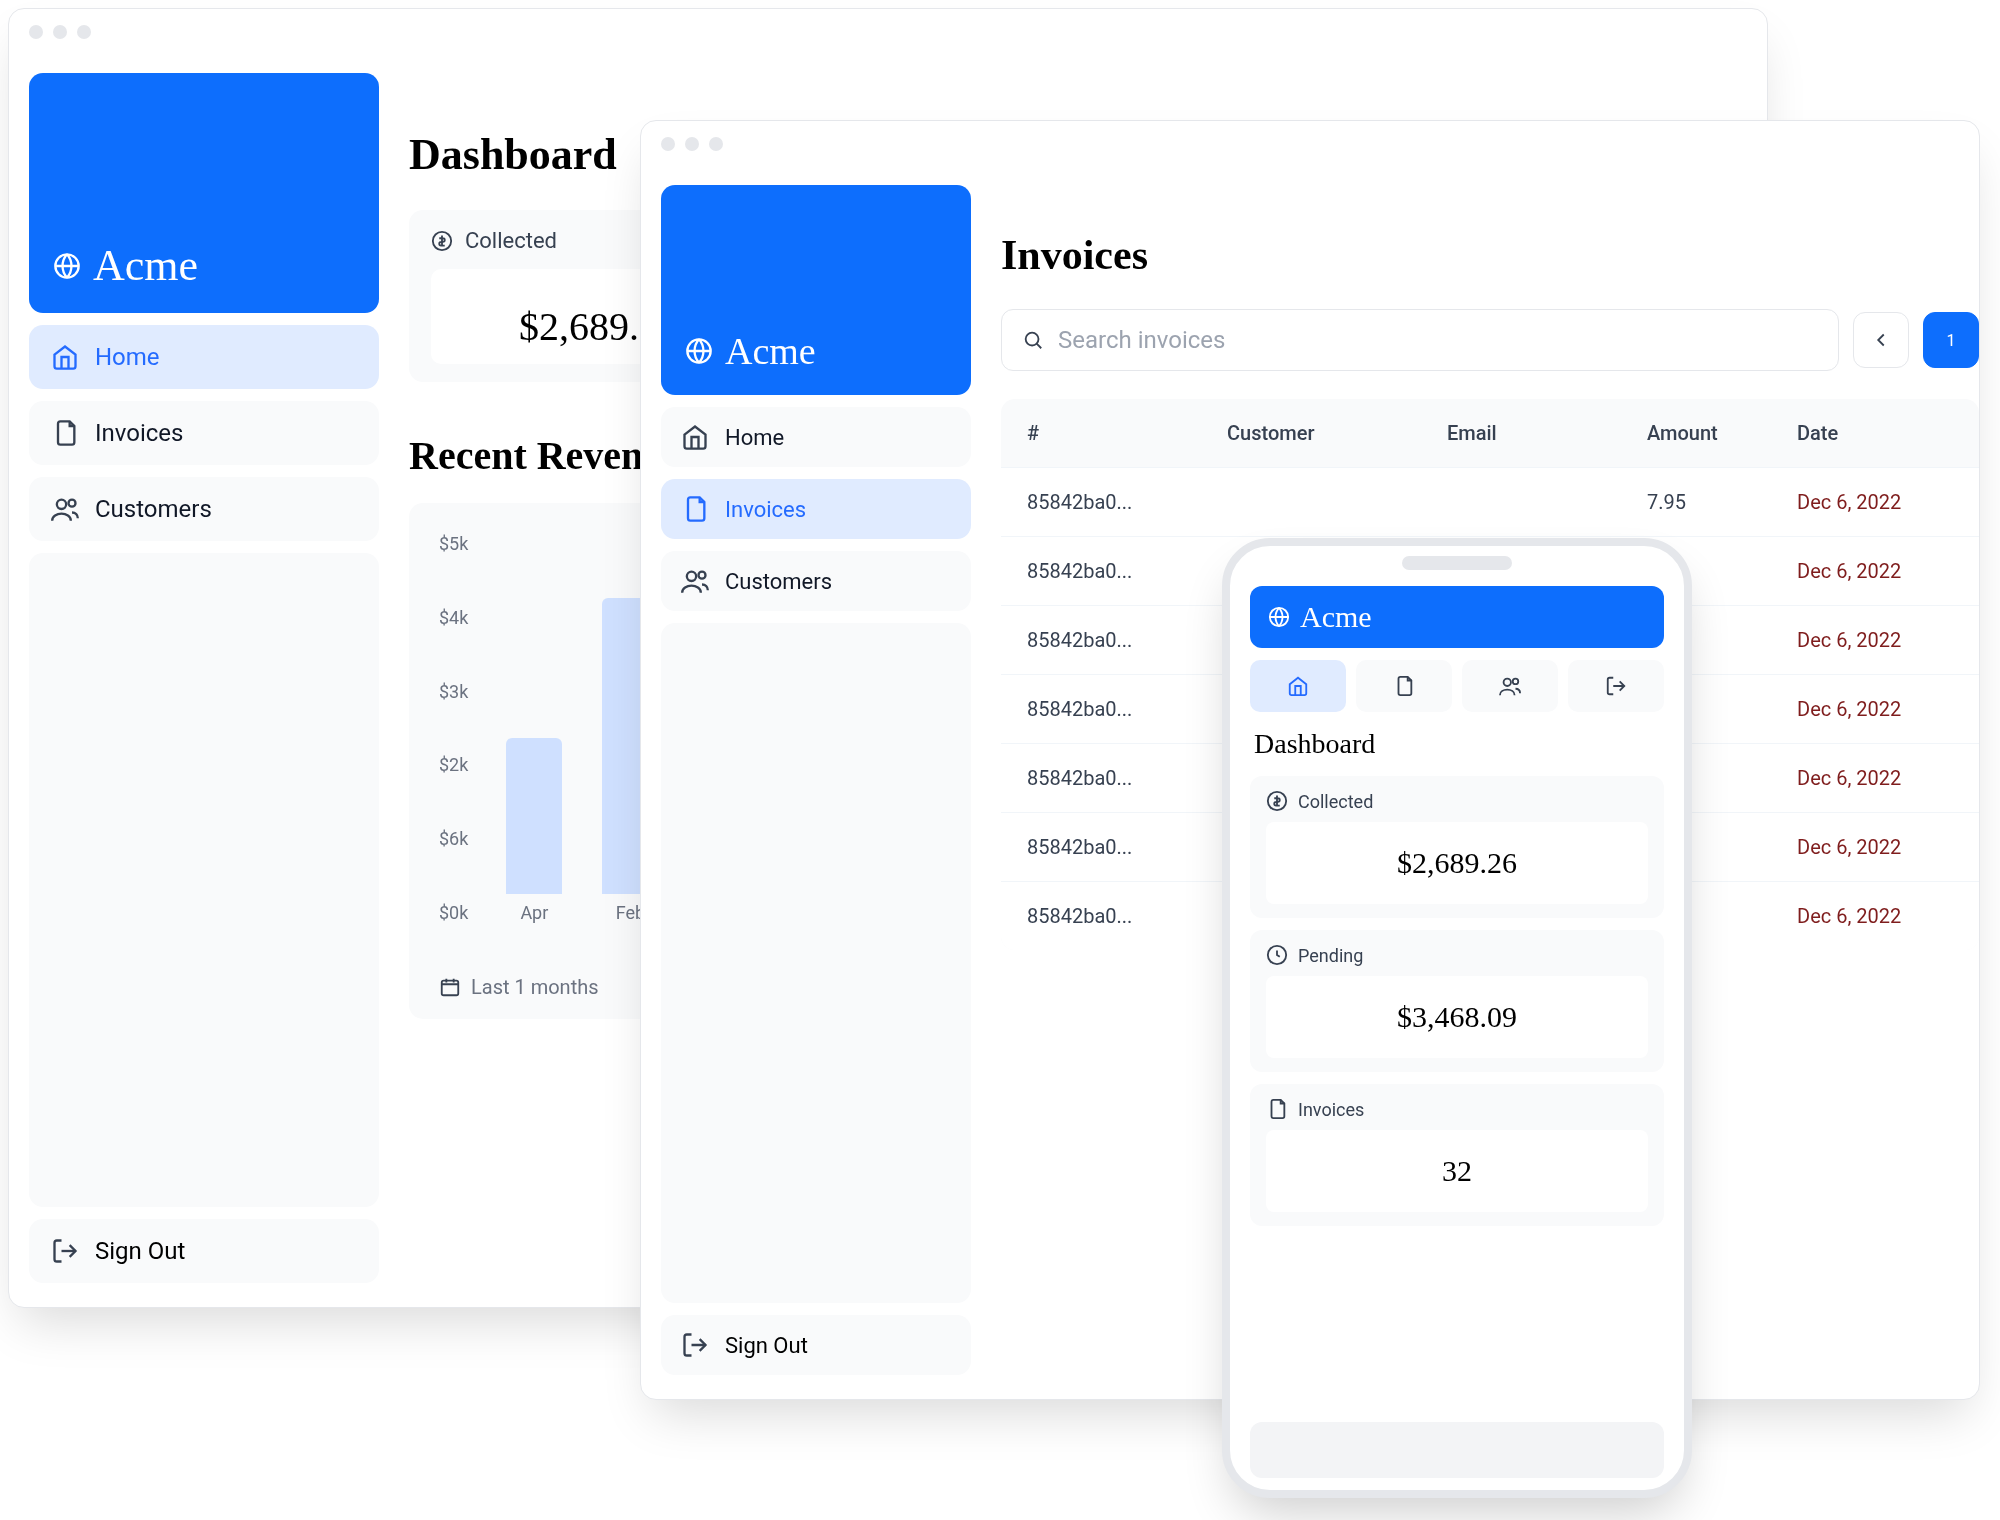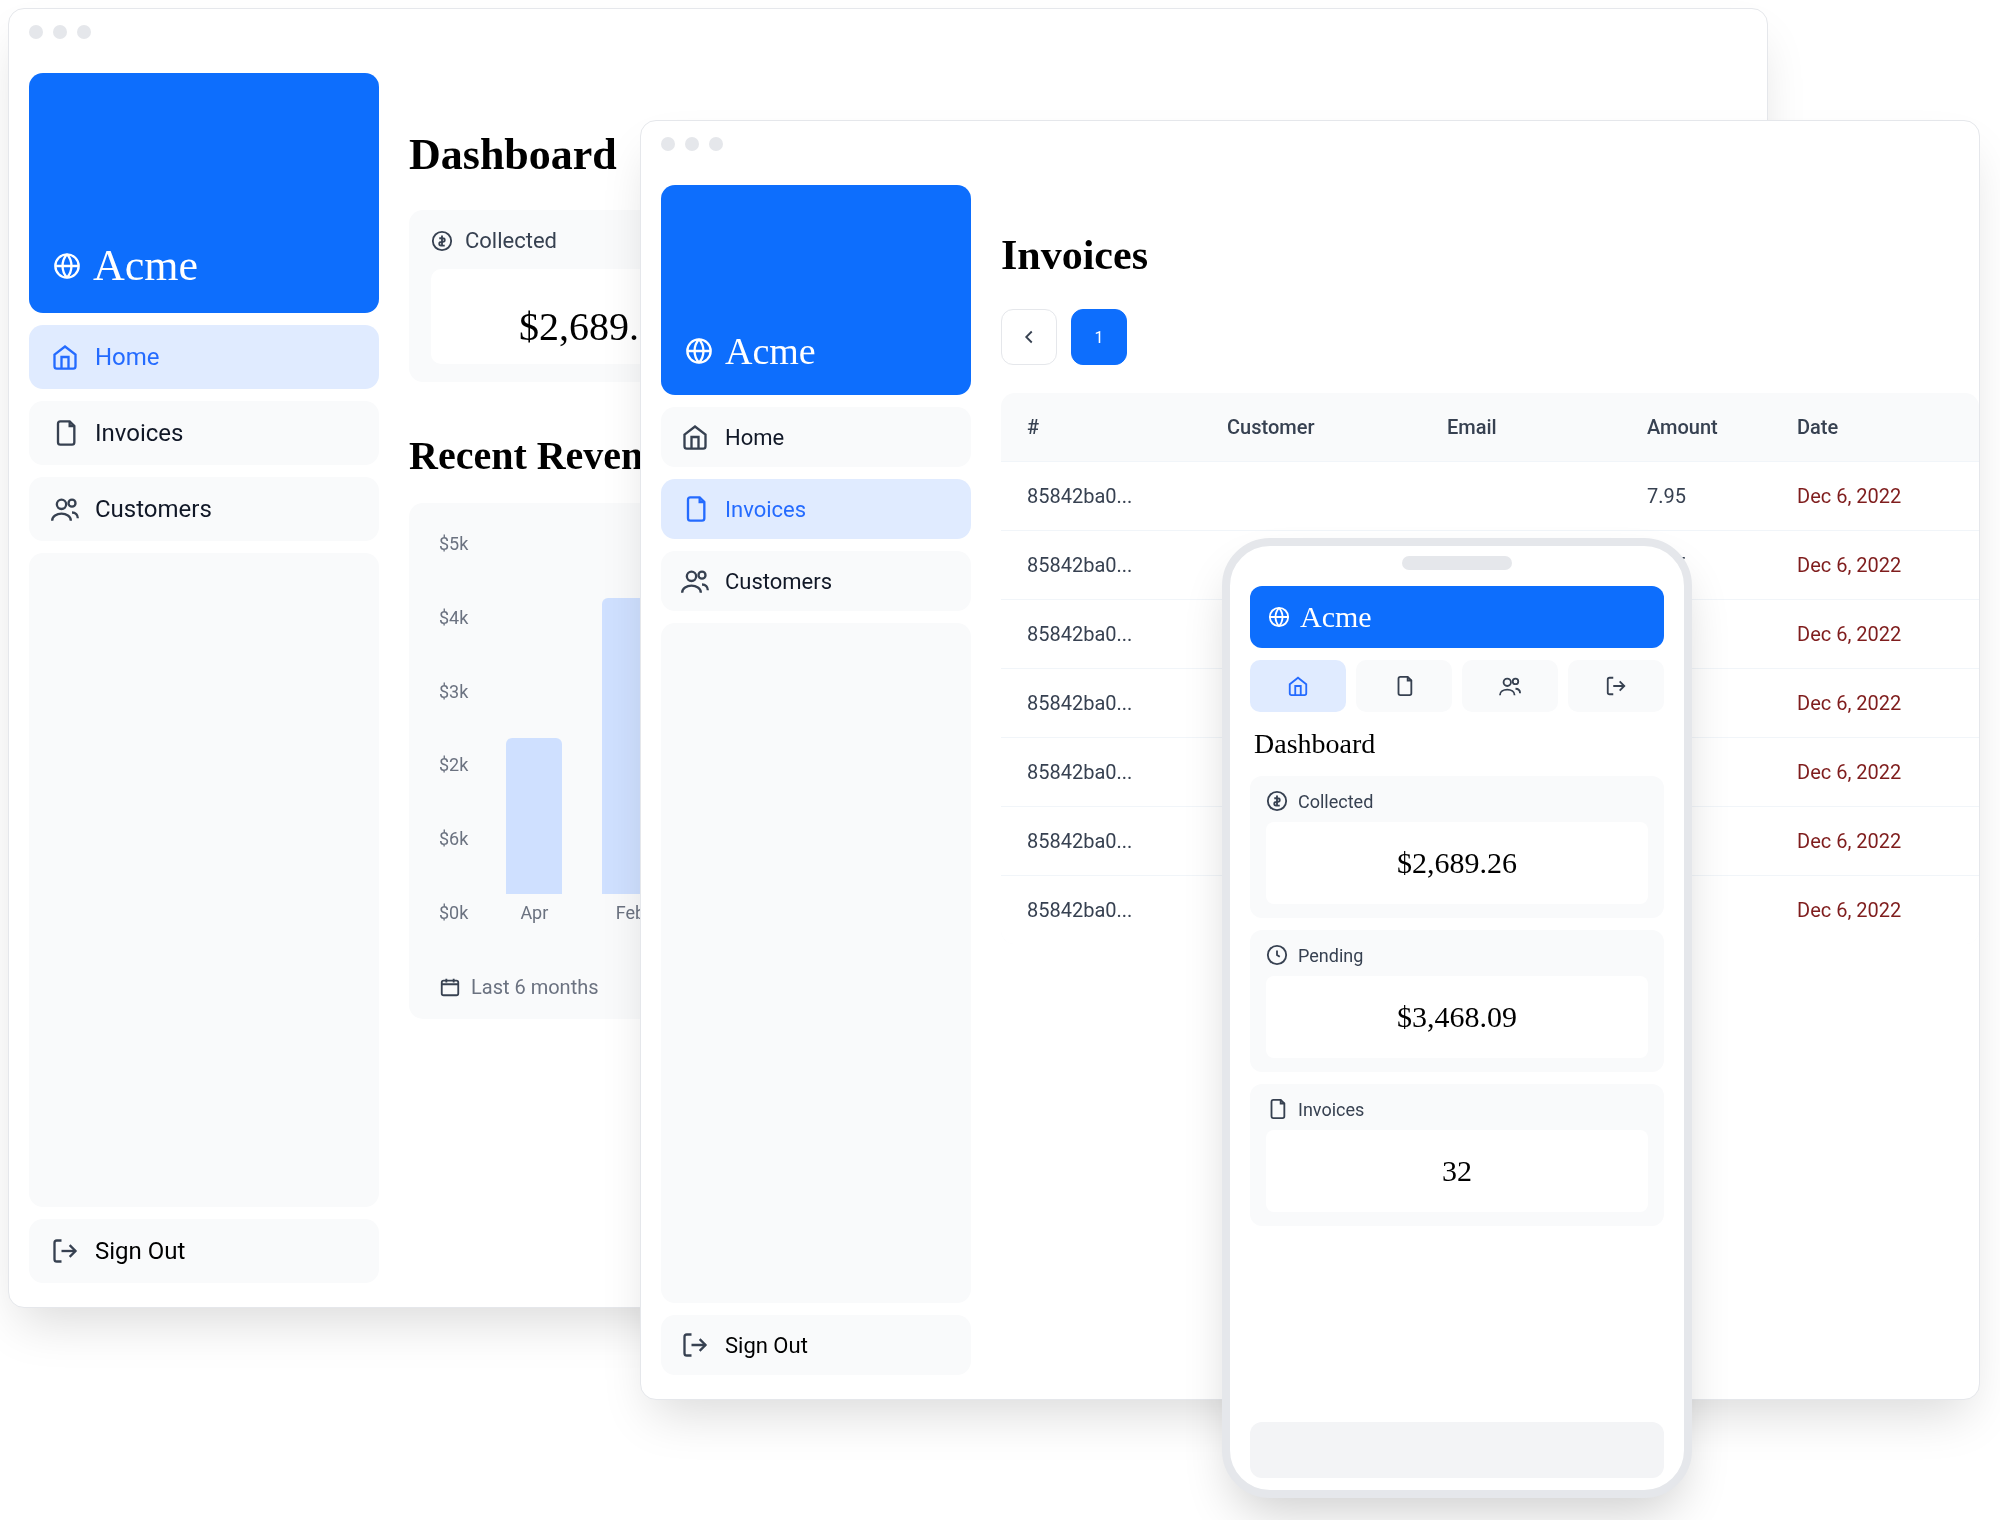--- a/index.html
+++ b/index.html
@@ -231,21 +231,21 @@
               <div class="bar" style="height:296.4px"></div>
               <div class="barlabel">Feb</div>
             </div>
           </div>
       </div>
       <div class="chart-foot">
         <svg class="ico-sm" viewBox="0 0 24 24">
             <rect x="3" y="5" width="18" height="16" rx="2"></rect>
             <path d="M3 9h18M8 3v4M16 3v4"></path>
           </svg>
-        <span>Last 6 months</span>
+        <span>Last 1 months</span>
       </div>
     </div>
   </div>
 </div>
 
 <div class="window winB">
   <div class="traffic-lights">
     <span></span>
     <span></span>
     <span></span>
@@ -291,20 +291,27 @@
           <path d="M16 17l5-5-5-5"></path>
           <path d="M21 12H9"></path>
         </svg>
       <span>Sign Out</span>
     </div>
   </div>
 
   <div class="main">
     <h1>Invoices</h1>
     <div class="search-row">
+      <div class="searchbox">
+        <svg class="ico-sm" viewBox="0 0 24 24">
+            <circle cx="11" cy="11" r="7"></circle>
+            <path d="M21 21l-5-5"></path>
+          </svg>
+        <span>Search invoices</span>
+      </div>
       <div class="pagebtn">
         <svg class="ico-sm" viewBox="0 0 24 24">
             <path d="M15 18l-6-6 6-6"></path>
           </svg>
       </div>
       <div class="pagebtn active">
         <span>1</span>
       </div>
     </div>
     <div class="table">

